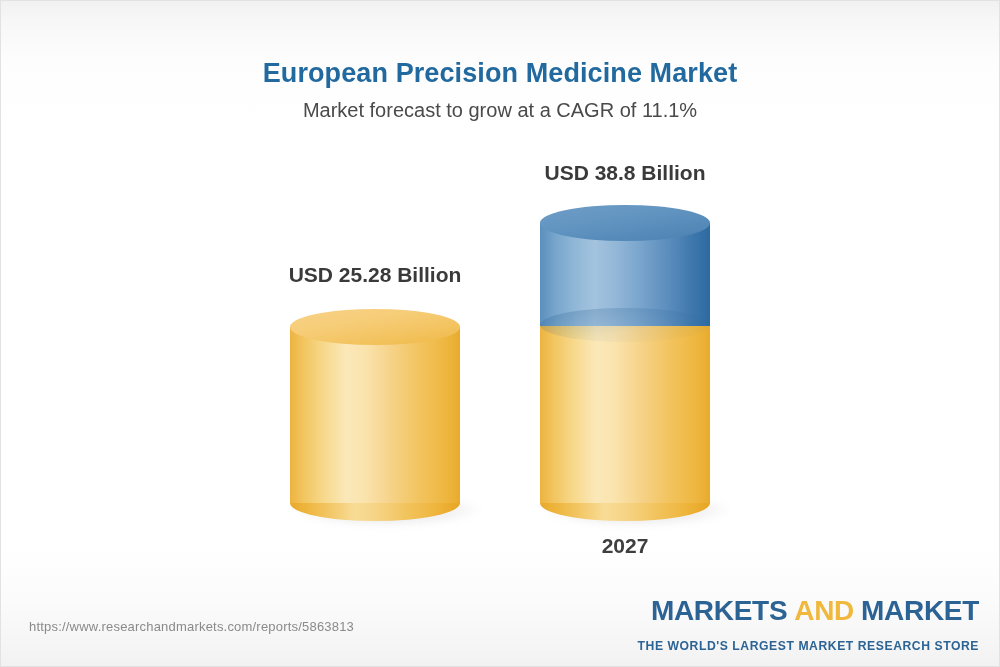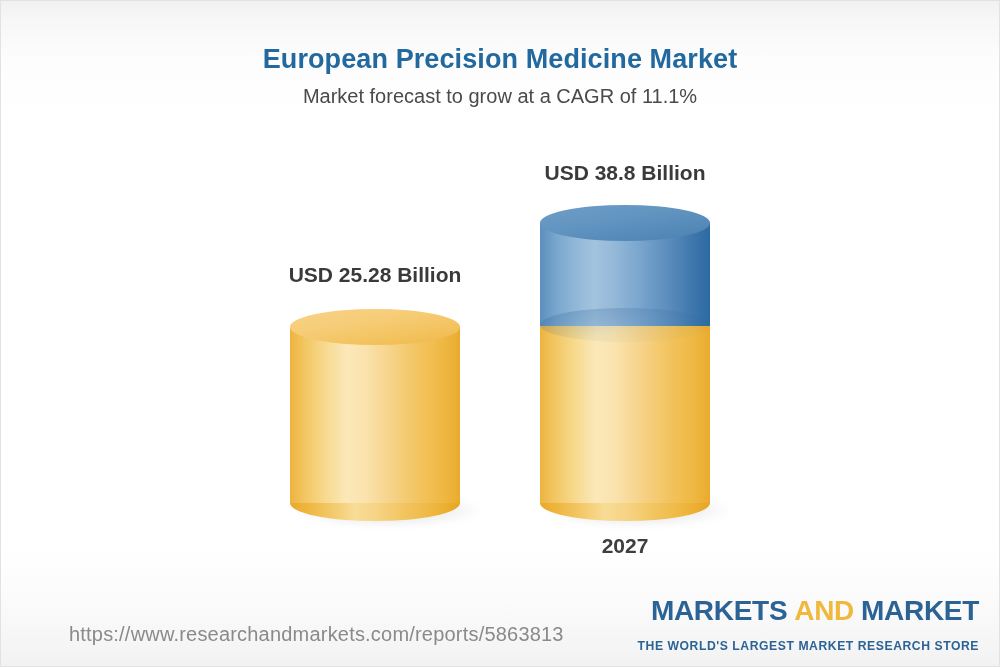--- a/index.html
+++ b/index.html
@@ -23,21 +23,21 @@
     background: linear-gradient(180deg, #f1f1f1 0%, #f7f7f7 3%, #fdfdfd 9%, #ffffff 18%,
                                 #ffffff 82%, #fbfbfb 90%, #f6f6f6 96%, #f2f2f2 100%);
   }
 
   
   .header {
     position: absolute;
     top: 0;
     left: 0;
     width: 998px;
-    padding-top: 42px;
+    padding-top: 56px;
     text-align: center;
   }
   .chart-title {
     font-size: 27px;
     font-weight: bold;
     color: #21699e;
     letter-spacing: 0.1px;
     line-height: 1.25;
   }
   .chart-subtitle {
@@ -160,25 +160,24 @@
   .footer {
     position: absolute;
     left: 0;
     bottom: 0;
     width: 998px;
     height: 80px;
   }
   .footer-url {
     position: absolute;
     left: 28px;
-    bottom: 20px;
-    font-size: 20px;
+    bottom: 32px;
+    font-size: 13px;
     color: #8a8a8a;
     letter-spacing: 0.2px;
-    margin-left: 40px;
   }
   .logo {
     position: absolute;
     right: 20px;
     bottom: 14px;
     text-align: right;
   }
   .logo-main {
     font-size: 28px;
     font-weight: bold;

